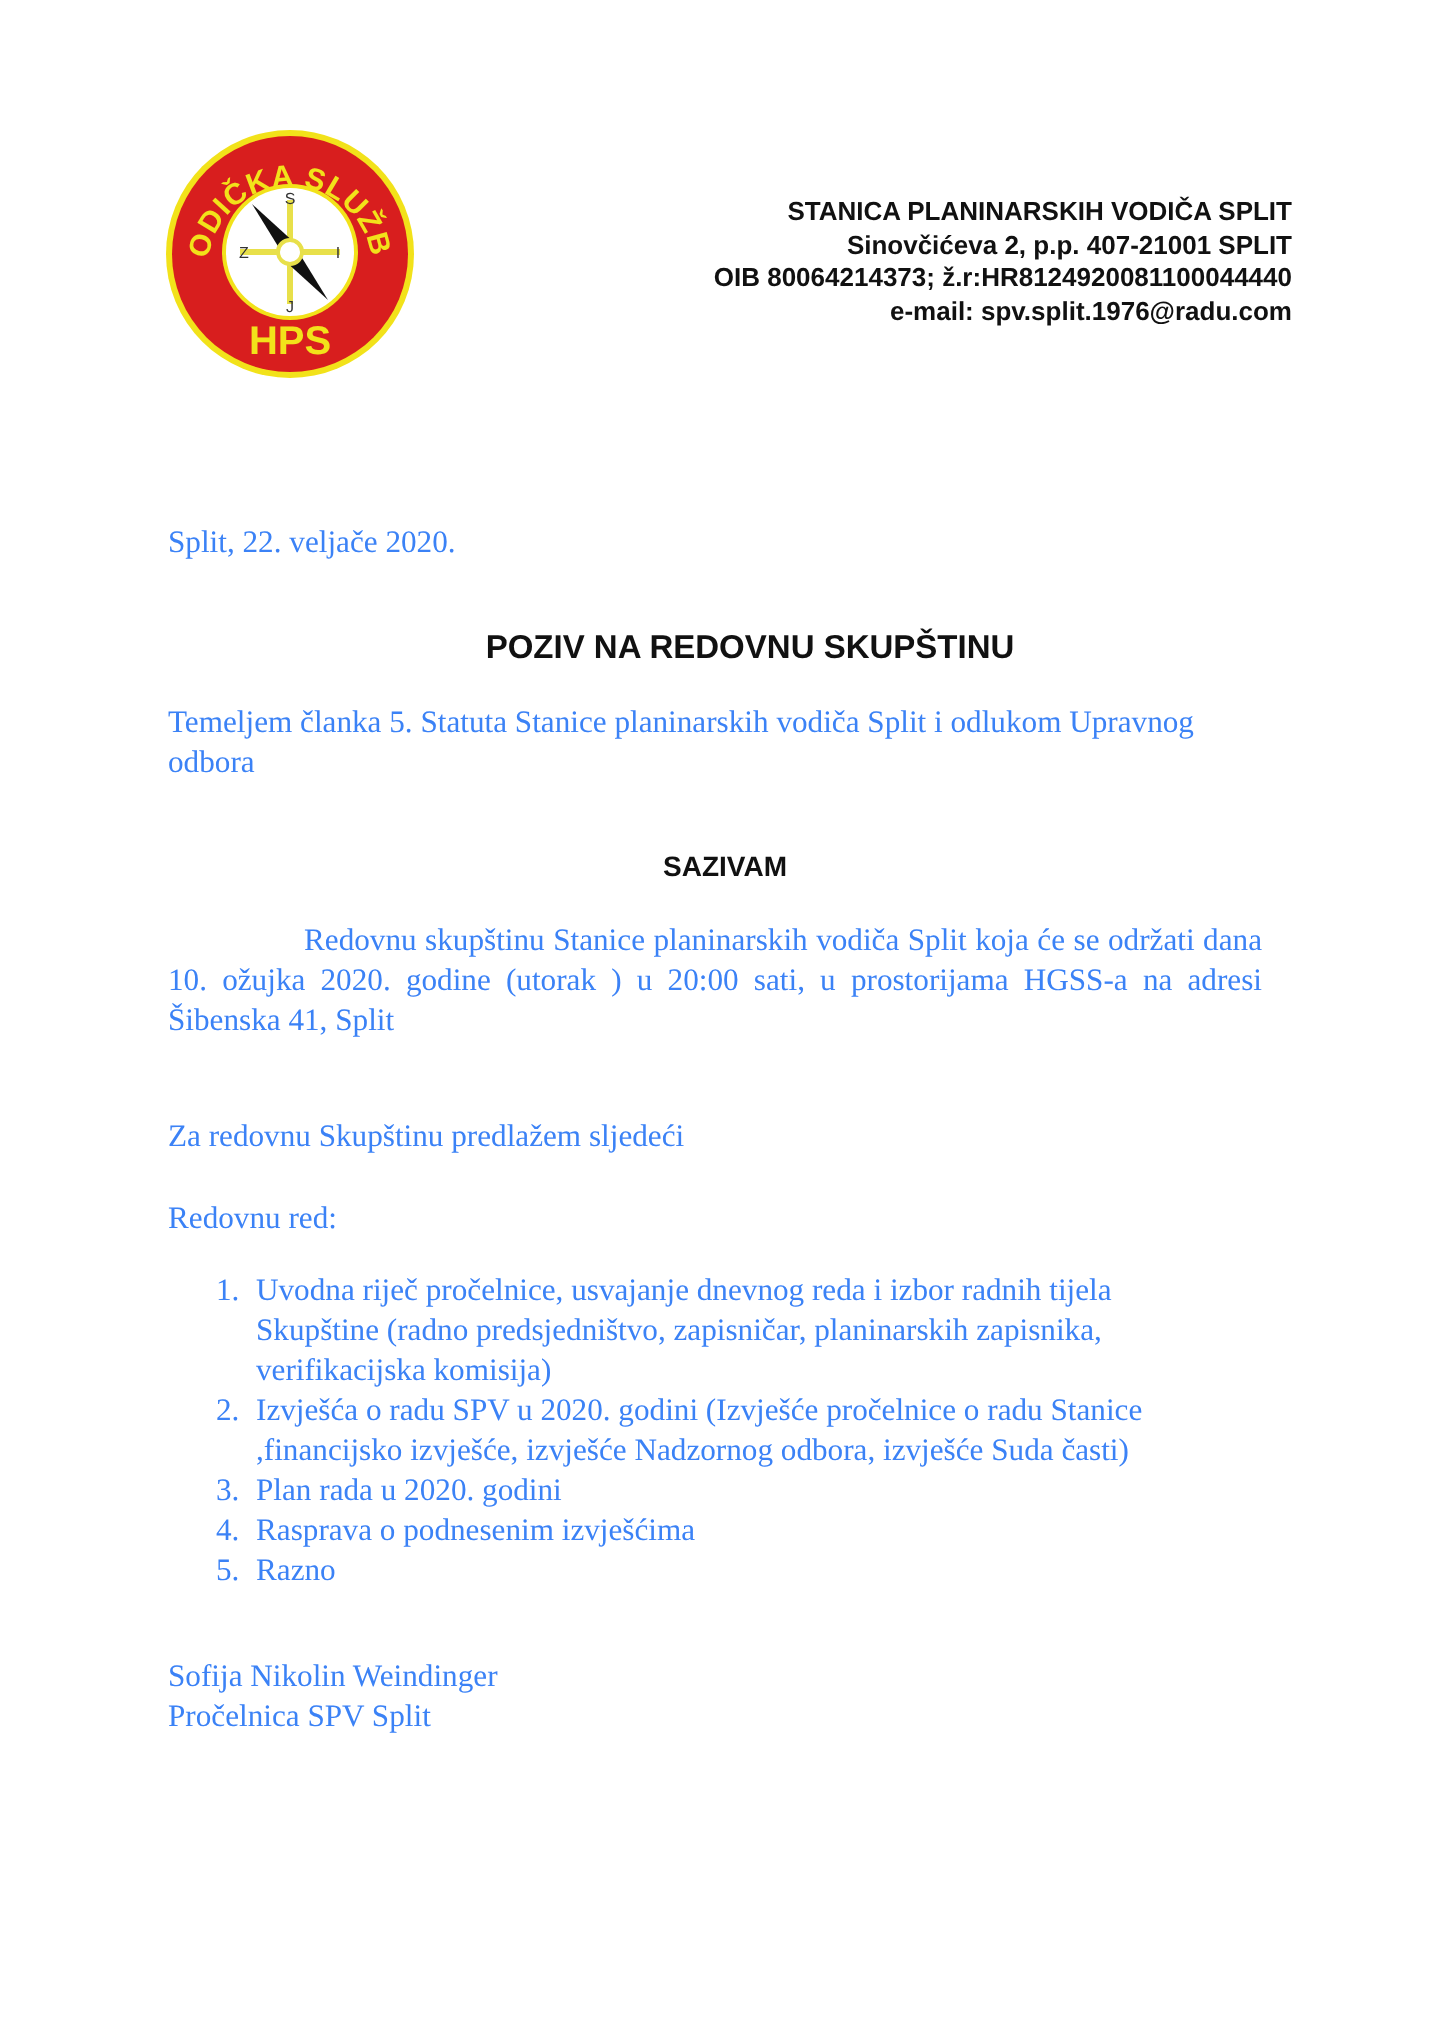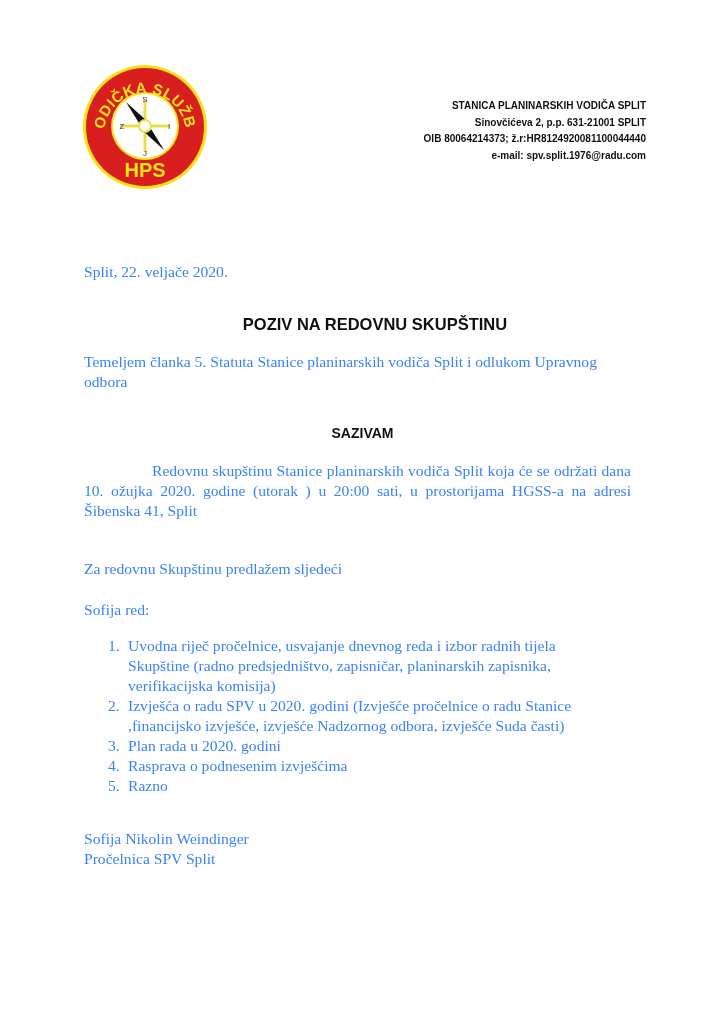--- a/index.html
+++ b/index.html
@@ -28,21 +28,21 @@
     width: 126px;
     height: 126px;
   }
   .header-info {
     position: absolute;
     right: 69px;
     top: 98px;
     text-align: right;
     font-family: "Liberation Sans", sans-serif;
     font-weight: bold;
-    font-size: 10px;
+    font-size: 13px;
     line-height: 16.5px;
     color: #111;
   }
   .header-info div { white-space: nowrap; }
   .serif {
     font-family: "Liberation Serif", serif;
     font-size: 15.6px;
     line-height: 20px;
     color: #3b82f6;
   }
@@ -128,38 +128,38 @@
       <circle cx="63" cy="62" r="6" fill="#fff" stroke="#e8e04a" stroke-width="2"></circle>
       <text x="63" y="38" text-anchor="middle" font-family="Liberation Sans, sans-serif" font-size="8" fill="#333">S</text>
       <text x="87" y="65" text-anchor="middle" font-family="Liberation Sans, sans-serif" font-size="8" fill="#333">I</text>
       <text x="63" y="92" text-anchor="middle" font-family="Liberation Sans, sans-serif" font-size="8" fill="#333">J</text>
       <text x="40" y="65" text-anchor="middle" font-family="Liberation Sans, sans-serif" font-size="8" fill="#333">Z</text>
     </g>
   </svg>
 
   <div class="header-info">
     <div>STANICA PLANINARSKIH VODIČA SPLIT</div>
-    <div>Sinovčićeva 2,  p.p. 631-21001 SPLIT</div>
+    <div>Sinovčićeva 2,  p.p. 407-21001 SPLIT</div>
     <div>OIB  80064214373;  ž.r:HR8124920081100044440</div>
     <div>e-mail: spv.split.1976@radu.com</div>
   </div>
 
   <div class="abs serif date">Split, 22. veljače 2020.</div>
 
   <div class="title">POZIV NA REDOVNU SKUPŠTINU</div>
 
   <div class="abs serif intro">Temeljem članka 5. Statuta Stanice planinarskih vodiča Split i odlukom Upravnog odbora</div>
 
   <div class="convoke">SAZIVAM</div>
 
   <div class="abs serif body-para"><span class="indent"></span><span>Redovnu  skupštinu Stanice planinarskih vodiča Split koja će se održati dana 10. ožujka 2020. godine (utorak ) u 20:00 sati, u prostorijama HGSS-a na adresi Šibenska 41, Split</span></div>
 
   <div class="abs serif propose">Za redovnu Skupštinu predlažem sljedeći</div>
 
-  <div class="abs serif agenda-label">Sofija red:</div>
+  <div class="abs serif agenda-label">Redovnu red:</div>
 
   <ol class="agenda serif">
     <li>
       <span class="num">1.</span>
       <span class="txt">Uvodna riječ pročelnice, usvajanje dnevnog reda i izbor radnih tijela Skupštine (radno predsjedništvo, zapisničar, planinarskih zapisnika, verifikacijska komisija)</span>
     </li>
     <li>
       <span class="num">2.</span>
       <span class="txt">Izvješća o radu SPV u 2020. godini (Izvješće pročelnice o radu Stanice ,financijsko izvješće, izvješće Nadzornog odbora, izvješće Suda časti)</span>
     </li>

